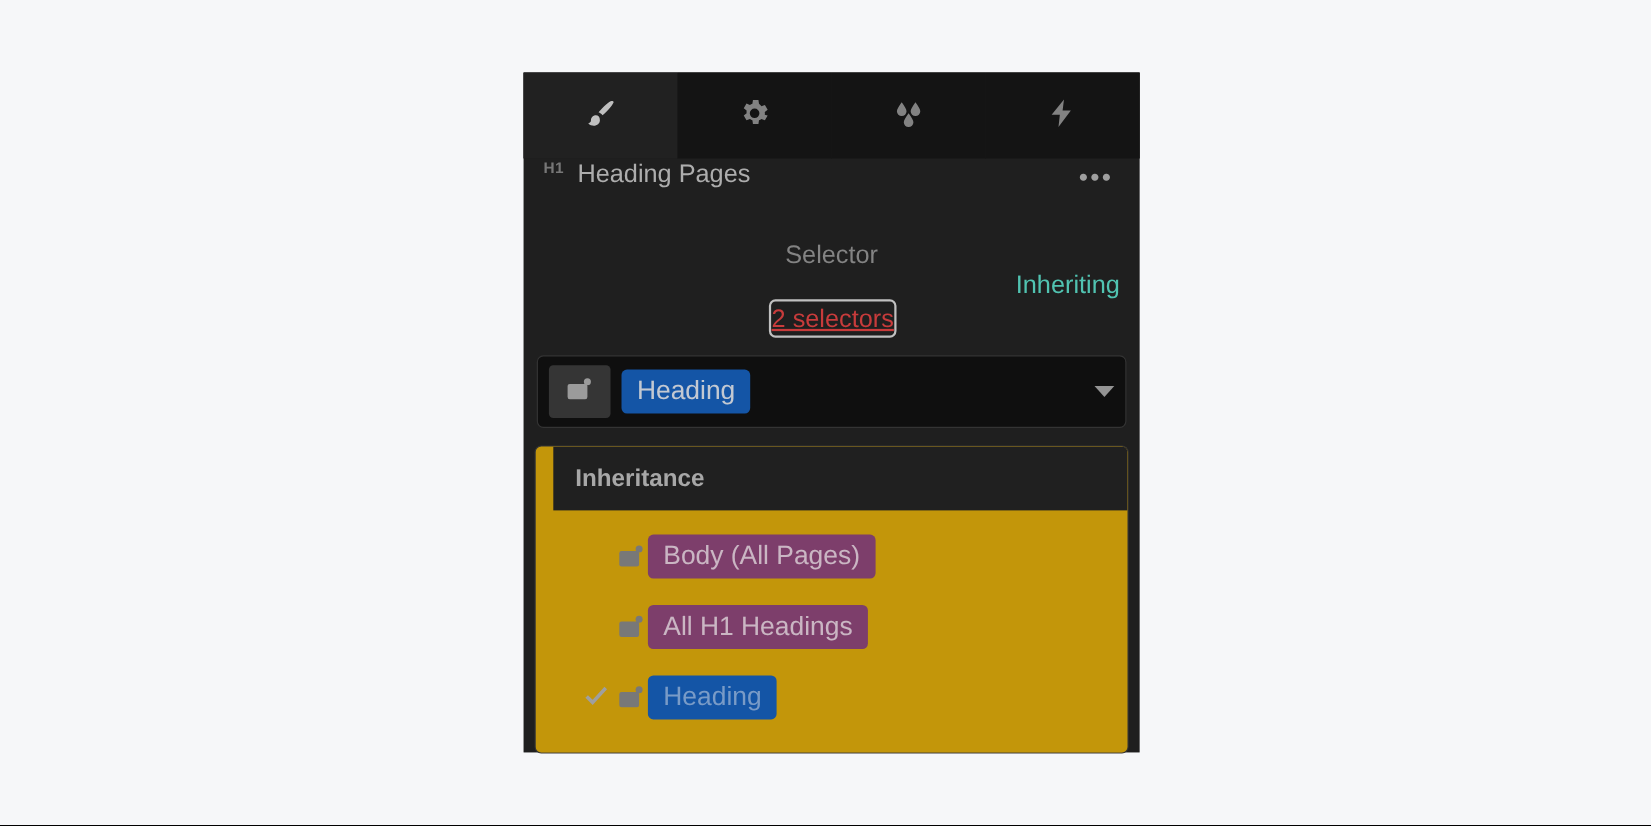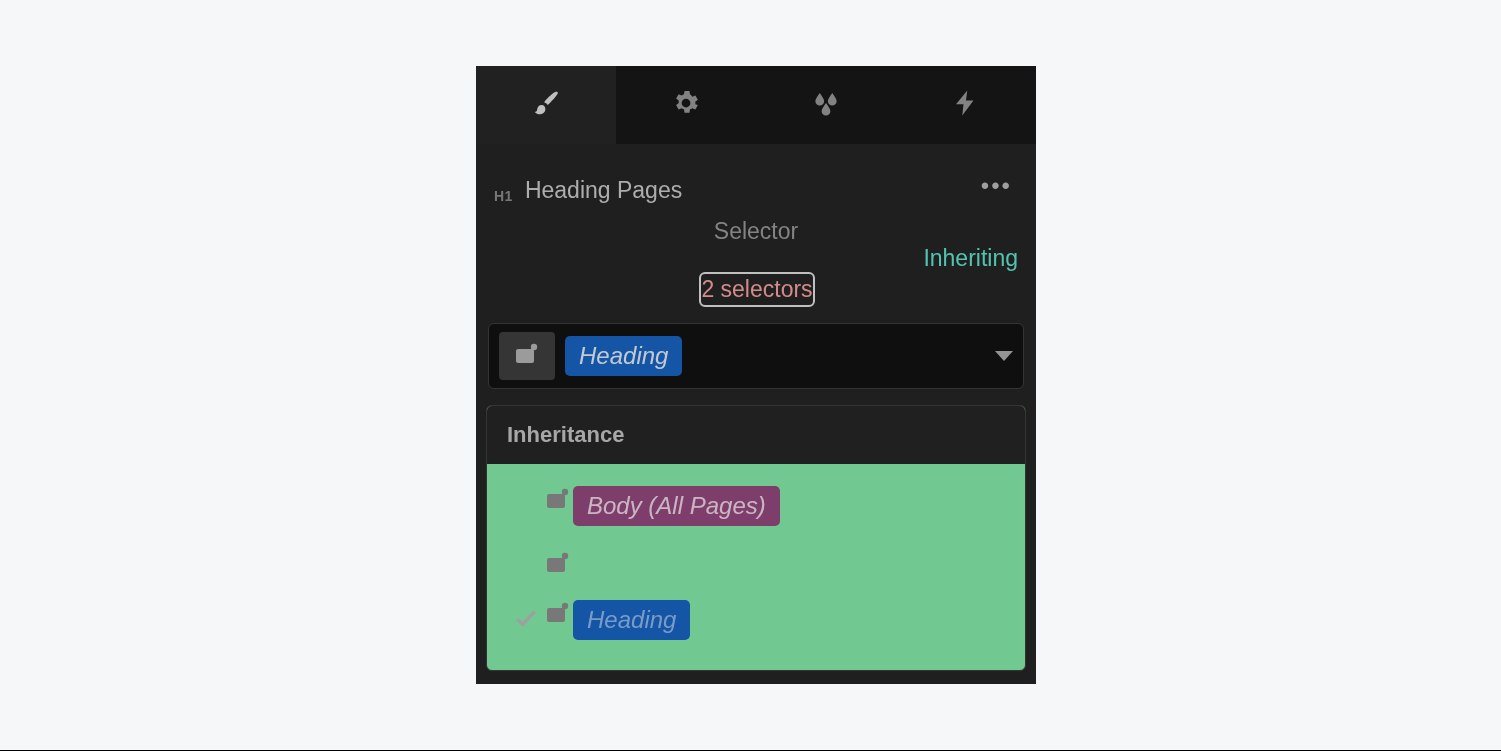--- a/index.html
+++ b/index.html
@@ -41,21 +41,21 @@
     justify-content: center;
     background: #141414;
   }
   .tab.active { background: #242424; }
   .tab svg { width: 30px; height: 30px; fill: #9a9a9a; }
   .tab.active svg { fill: #e5e5e5; }
 
   
   .header {
     display: flex;
-    align-items: flex-end;
+    align-items: flex-start;
     height: 60px;
     padding: 0 18px;
     gap: 12px;
   }
   .h1-badge {
     font-size: 14px;
     font-weight: 700;
     color: #8d8d8d;
     letter-spacing: .5px;
   }
@@ -78,25 +78,26 @@
     padding: 14px 18px 10px 18px;
     font-size: 23px;
     color: #9b9b9b;
     flex-direction: column;
   }
   .selector-row .inh-label {
     margin-left: auto;
     color: #5eead4;
   }
   .selector-row .inh-count {
-    color: #fca5a5;
+    color: #ef4444;
     border: 2px solid #e6e6e6;
     border-radius: 6px;
     padding: 2px 0;
     margin-left: 2px;
+    text-decoration: underline;
   }
 
   
   .selector-input {
     margin: 6px 12px 16px 12px;
     height: 66px;
     background: #0e0e0e;
     border: 1px solid #3b3b3b;
     border-radius: 6px;
     display: flex;
@@ -113,51 +114,52 @@
     align-items: center;
     justify-content: center;
   }
   .state-btn svg { width: 26px; height: 22px; fill: #b9b9b9; }
   .chip {
     border-radius: 5px;
     padding: 6px 14px;
     font-size: 24px;
     display: inline-flex;
     align-items: center;
-    font-style: italic;
   }
   .chip.blue  { background: #1463c6; color: #e9f1fc; }
   .chip.blue2 { background: #1463c6; color: #8fb9ee; }
   .chip.purple{ background: #94477e; color: #f2d9ea; }
   .caret {
     margin-left: auto;
     width: 0; height: 0;
     border-left: 9px solid transparent;
     border-right: 9px solid transparent;
     border-top: 10px solid #b0b0b0;
   }
 
   
   .inh-panel {
     margin: 0 10px 10px 10px;
-    background: #86efac;
+    background: #eab308;
     border: 1px solid #3b3b3b;
     border-radius: 6px;
     overflow: hidden;
+    padding-left: 16px;
   }
   .inh-header {
     background: #232323;
     padding: 16px 20px;
     font-size: 22px;
     font-weight: 700;
     color: #c7c7c7;
   }
   .inh-list { padding: 10px 14px 18px 14px; }
   .inh-item {
     display: flex;
+    align-items: center;
     padding: 12px 8px;
   }
   .checkcol {
     width: 34px;
     display: flex;
     align-items: center;
     justify-content: center;
   }
   .checkcol svg { width: 26px; height: 26px; stroke: #bdbdbd; fill: none; stroke-width: 3; }
   .inh-state {
@@ -256,20 +258,21 @@
         <span class="chip purple">Body (All Pages)</span>
       </div>
 
       <div class="inh-item">
         <span class="checkcol"></span>
         <span class="inh-state">
             <svg>
               <use href="#sym-state"></use>
             </svg>
           </span>
+        <span class="chip purple">All H1 Headings</span>
       </div>
 
       <div class="inh-item">
         <span class="checkcol">
           <span><svg>
                 <use href="#sym-check"></use>
               </svg></span>
         </span>
         <span class="inh-state">
             <svg>

